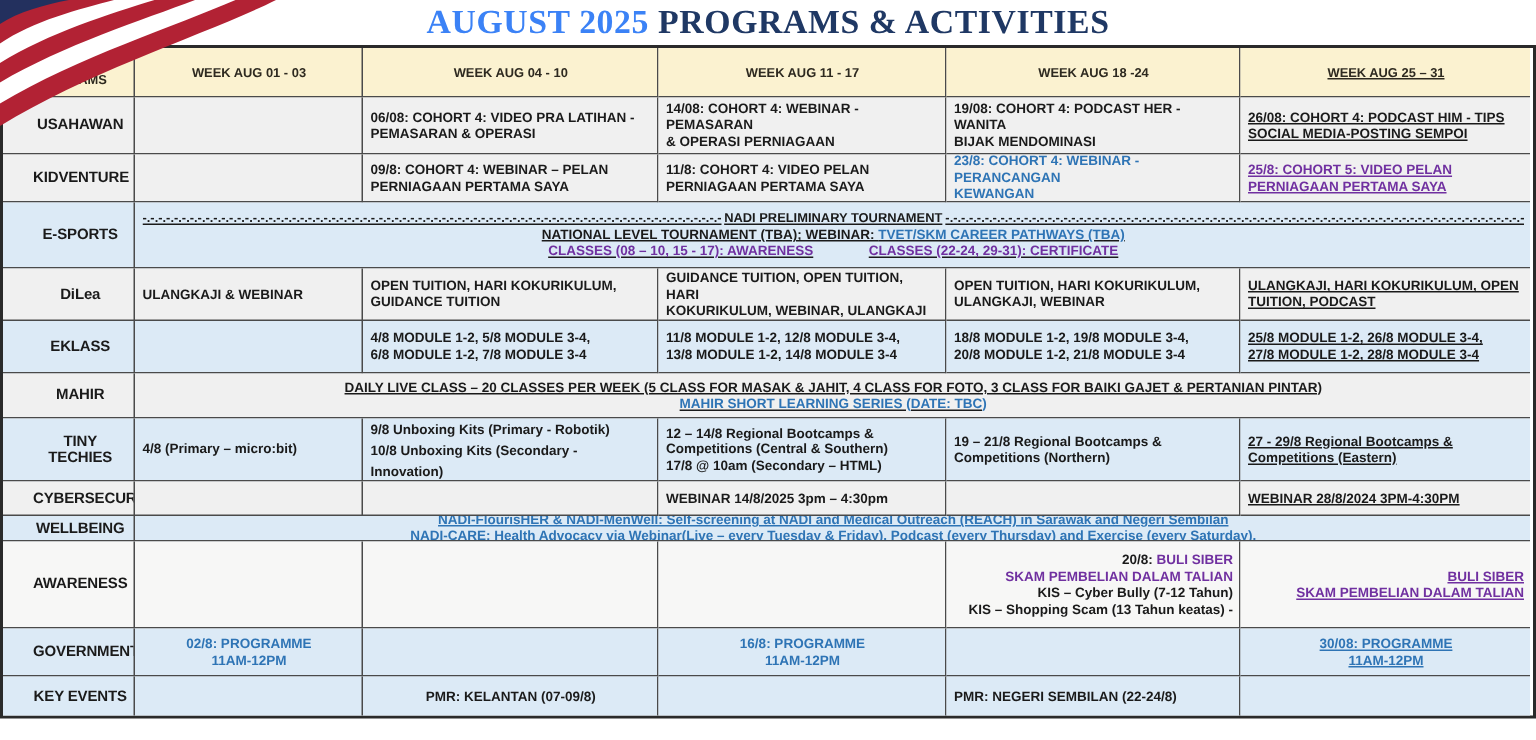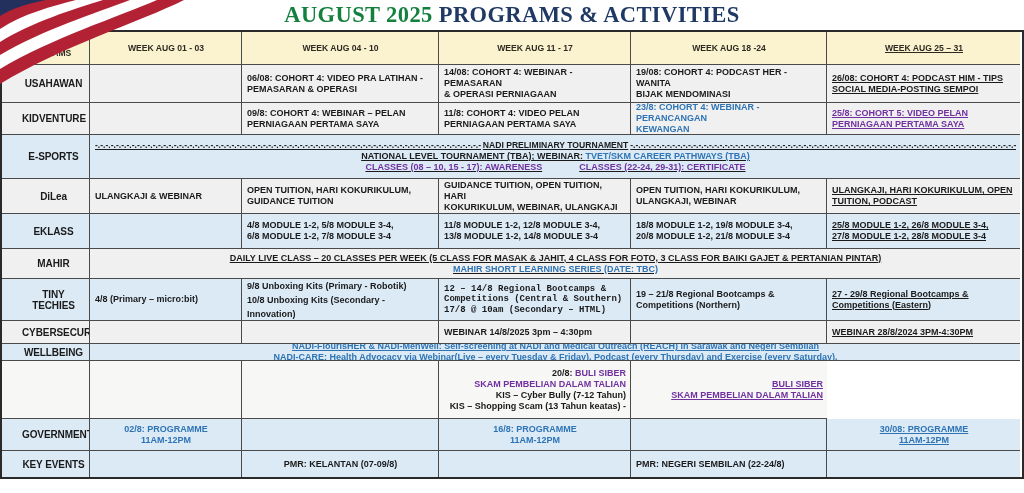--- a/index.html
+++ b/index.html
@@ -5,21 +5,21 @@
   * { margin:0; padding:0; box-sizing:border-box; }
   html,body { width:1024px; height:493px; background:#ffffff; overflow:hidden;
               font-family:"Liberation Sans", sans-serif; }
   .page { position:relative; width:1024px; height:493px; background:#fff; }
 
   
   .title-bar { position:absolute; top:0; left:0; width:1024px; height:30px;
                display:flex; align-items:center; justify-content:center;
                font-family:"Liberation Serif", serif; font-weight:bold;
                font-size:22.5px; letter-spacing:.4px; white-space:pre; }
-  .title-red  { color:#15803d; }
+  .title-red  { color:#3b82f6; }
   .title-blue { color:#1f3864; }
 
   
   .flag { position:absolute; top:0; left:0; z-index:6; }
 
   
   .table { position:absolute; top:30px; left:0; width:1024px;
            border:2px solid #2a2a2a; background:#fff; }
   .row { display:grid; grid-template-columns:88px 152px 197px 192px 196px 193px; }
   .cell { border-right:1px solid #4a4a4a; border-bottom:1px solid #4a4a4a;
@@ -52,21 +52,21 @@
   .t-purple { color:#7030a0; }
 
   .merged { grid-column:2 / 7; }
 
   
   .dashline { display:flex; align-items:center; width:100%; font-size:8.6px; line-height:11px; }
   .dashes { flex:1; overflow:hidden; white-space:nowrap; }
   .dash-label { white-space:nowrap; padding:0 2px; }
   .esports-l3 { display:flex; justify-content:center; gap:37px; width:100%; }
 
-  .tight { line-height:10.5px;font-family:Liberation Mono, monospace; }
+  .tight { line-height:10.5px; }
   .gapline { line-height:14px; }
   .indent { padding-left:24px; }
   .indent-sm { padding-left:10px; }
   .nowrap { white-space:nowrap;text-align:right; }
 </style>
 </head>
 <body>
 
 <div class="page">
 
@@ -191,20 +191,21 @@
 
     <div class="row rh-well">
       <div class="cell label bg-blue">WELLBEING</div>
       <div class="cell merged bg-blue center t-blue">
         <div>NADI-FlourisHER &amp; NADI-MenWell: Self-screening at NADI and Medical Outreach (REACH) in Sarawak and Negeri Sembilan</div>
         <div>NADI-CARE: Health Advocacy via Webinar(Live – every Tuesday &amp; Friday), Podcast (every Thursday) and Exercise (every Saturday).</div>
       </div>
     </div>
 
     <div class="row rh-aware">
+      <div class="cell label bg-light">AWARENESS</div>
       <div class="cell bg-light"></div>
       <div class="cell bg-light"></div>
       <div class="cell bg-light"></div>
       <div class="cell bg-light">
         <div class="nowrap"><span>20/8:  </span><span class="t-purple">BULI SIBER</span></div>
         <div class="t-purple indent nowrap">SKAM PEMBELIAN DALAM TALIAN</div>
         <div class="nowrap">KIS – Cyber Bully (7-12 Tahun)</div>
         <div class="nowrap">KIS – Shopping  Scam (13 Tahun  keatas) -</div>
       </div>
       <div class="cell bg-light t-purple">

